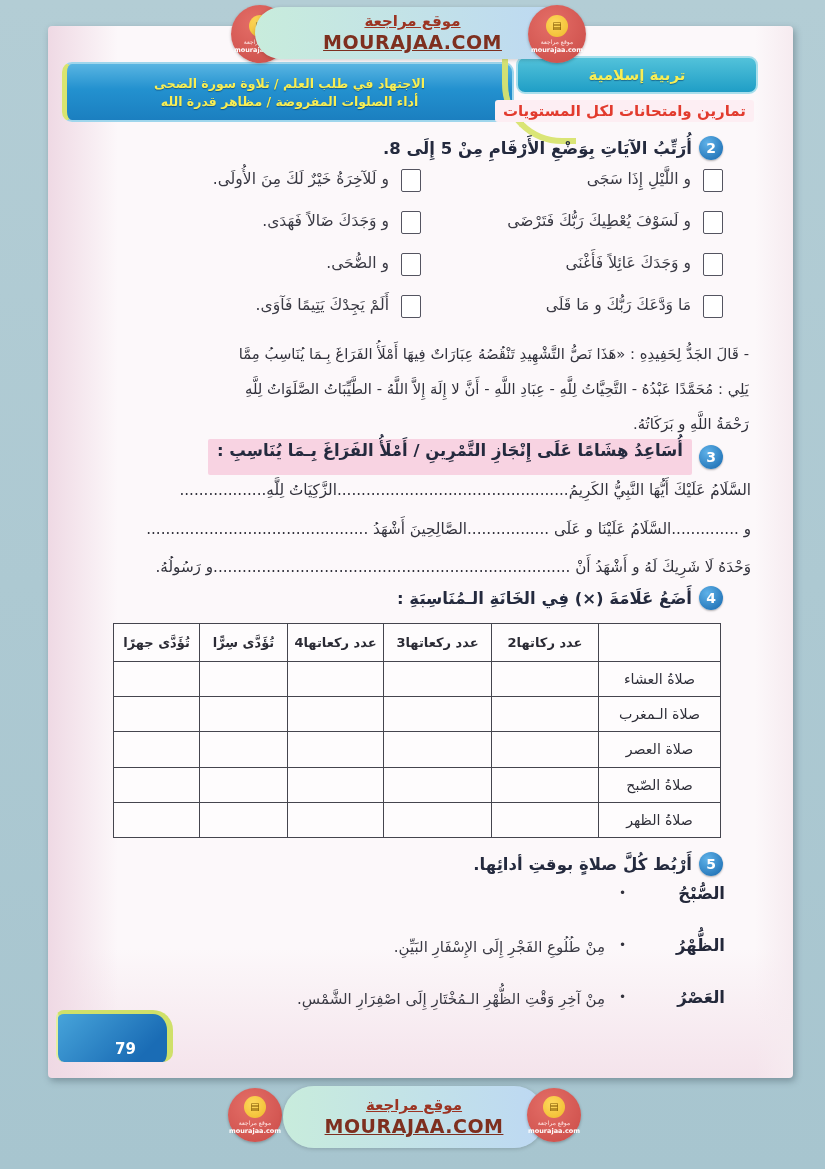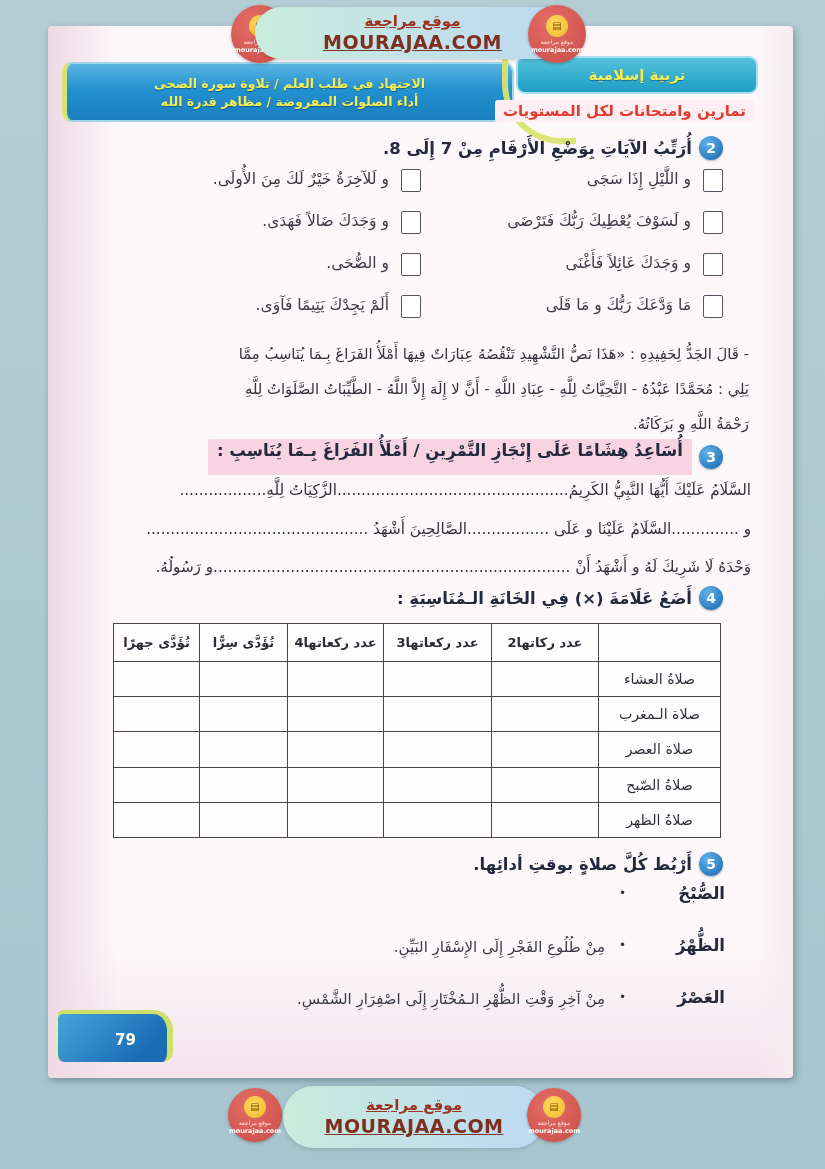--- a/index.html
+++ b/index.html
@@ -103,21 +103,21 @@
   .p-desc { font-size:15px; color:#3a3a44; white-space:nowrap; padding-top:2px; }
 
   
   .pagenum {
     position:absolute; left:8px; top:984px; width:117px; height:52px;
     background:linear-gradient(135deg,#47a4da 0%, #1a6cb5 80%);
     border-top:4px solid #cfe06a; border-right:6px solid #cfe06a; border-left:2px solid #e4efa0;
     border-radius:8px 20px 10px 8px;
     color:#fff; font-size:15px; font-weight:bold;
     display:flex; align-items:flex-start; justify-content:center;
-    padding-top:17px; padding-left:26px;
+    padding-top:26px; padding-left:26px;
     direction:ltr;
   }
 
   
   .pill {
     position:absolute; display:flex; flex-direction:column; align-items:center; justify-content:center;
     background:linear-gradient(90deg,#c8ecdc 0%, #bdd8f3 100%);
     box-shadow:0 1px 4px rgba(0,0,0,.18);
     direction:ltr;
   }
@@ -160,21 +160,21 @@
       </div>
       <div class="banner-curve"></div>
       <div class="banner-teal">
         <span>تربية إسلامية</span>
       </div>
       <div class="banner-tagline">تمارين وامتحانات لكل المستويات</div>
     </div>
 
     <div class="ex-title t2">
       <span class="circle">2</span>
-      <span class="t-text">أُرَتِّبُ الآيَاتِ بِوَضْعِ الأَرْقَامِ مِنْ 7 إِلَى 8.</span>
+      <span class="t-text">أُرَتِّبُ الآيَاتِ بِوَضْعِ الأَرْقَامِ مِنْ 5 إِلَى 8.</span>
     </div>
 
     <div class="verses">
       <div class="verse-item">
         <span class="checkbox"></span>
         <span class="v-text">و اللَّيْلِ إِذَا سَجَى</span>
       </div>
       <div class="verse-item">
         <span class="checkbox"></span>
         <span class="v-text">و لَلآخِرَةُ خَيْرٌ لَكَ مِنَ الأُولَى.</span>

